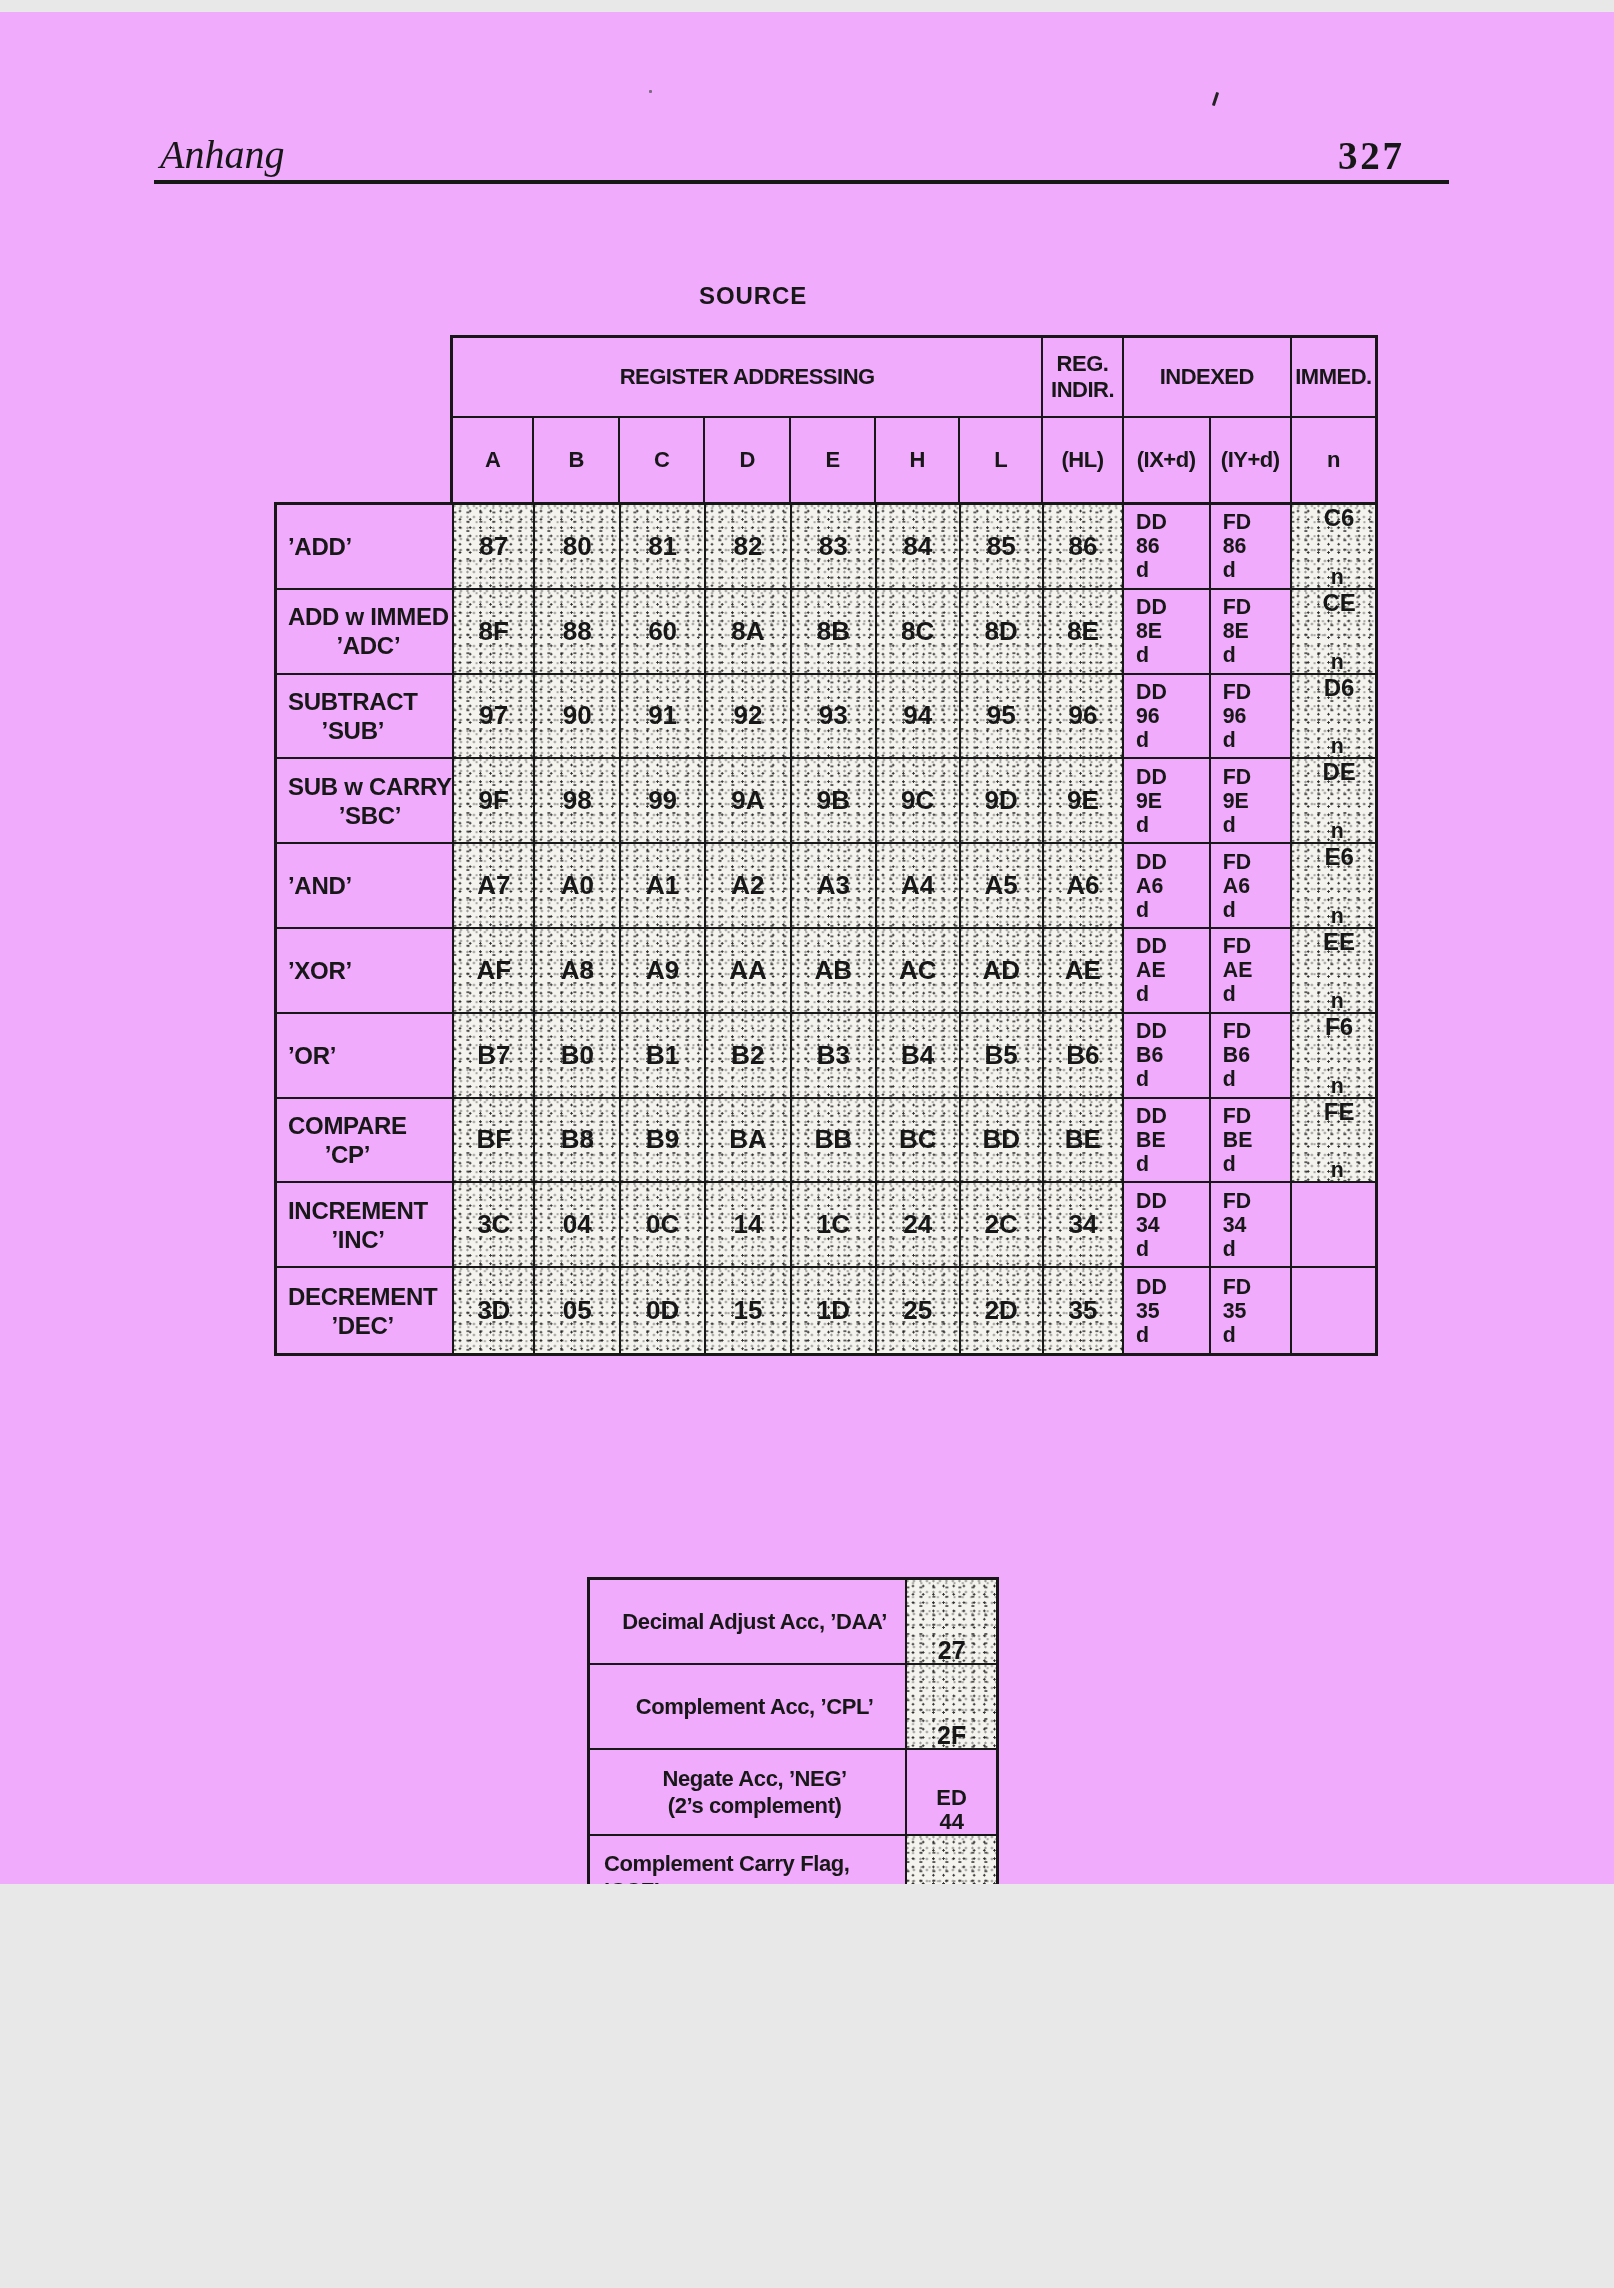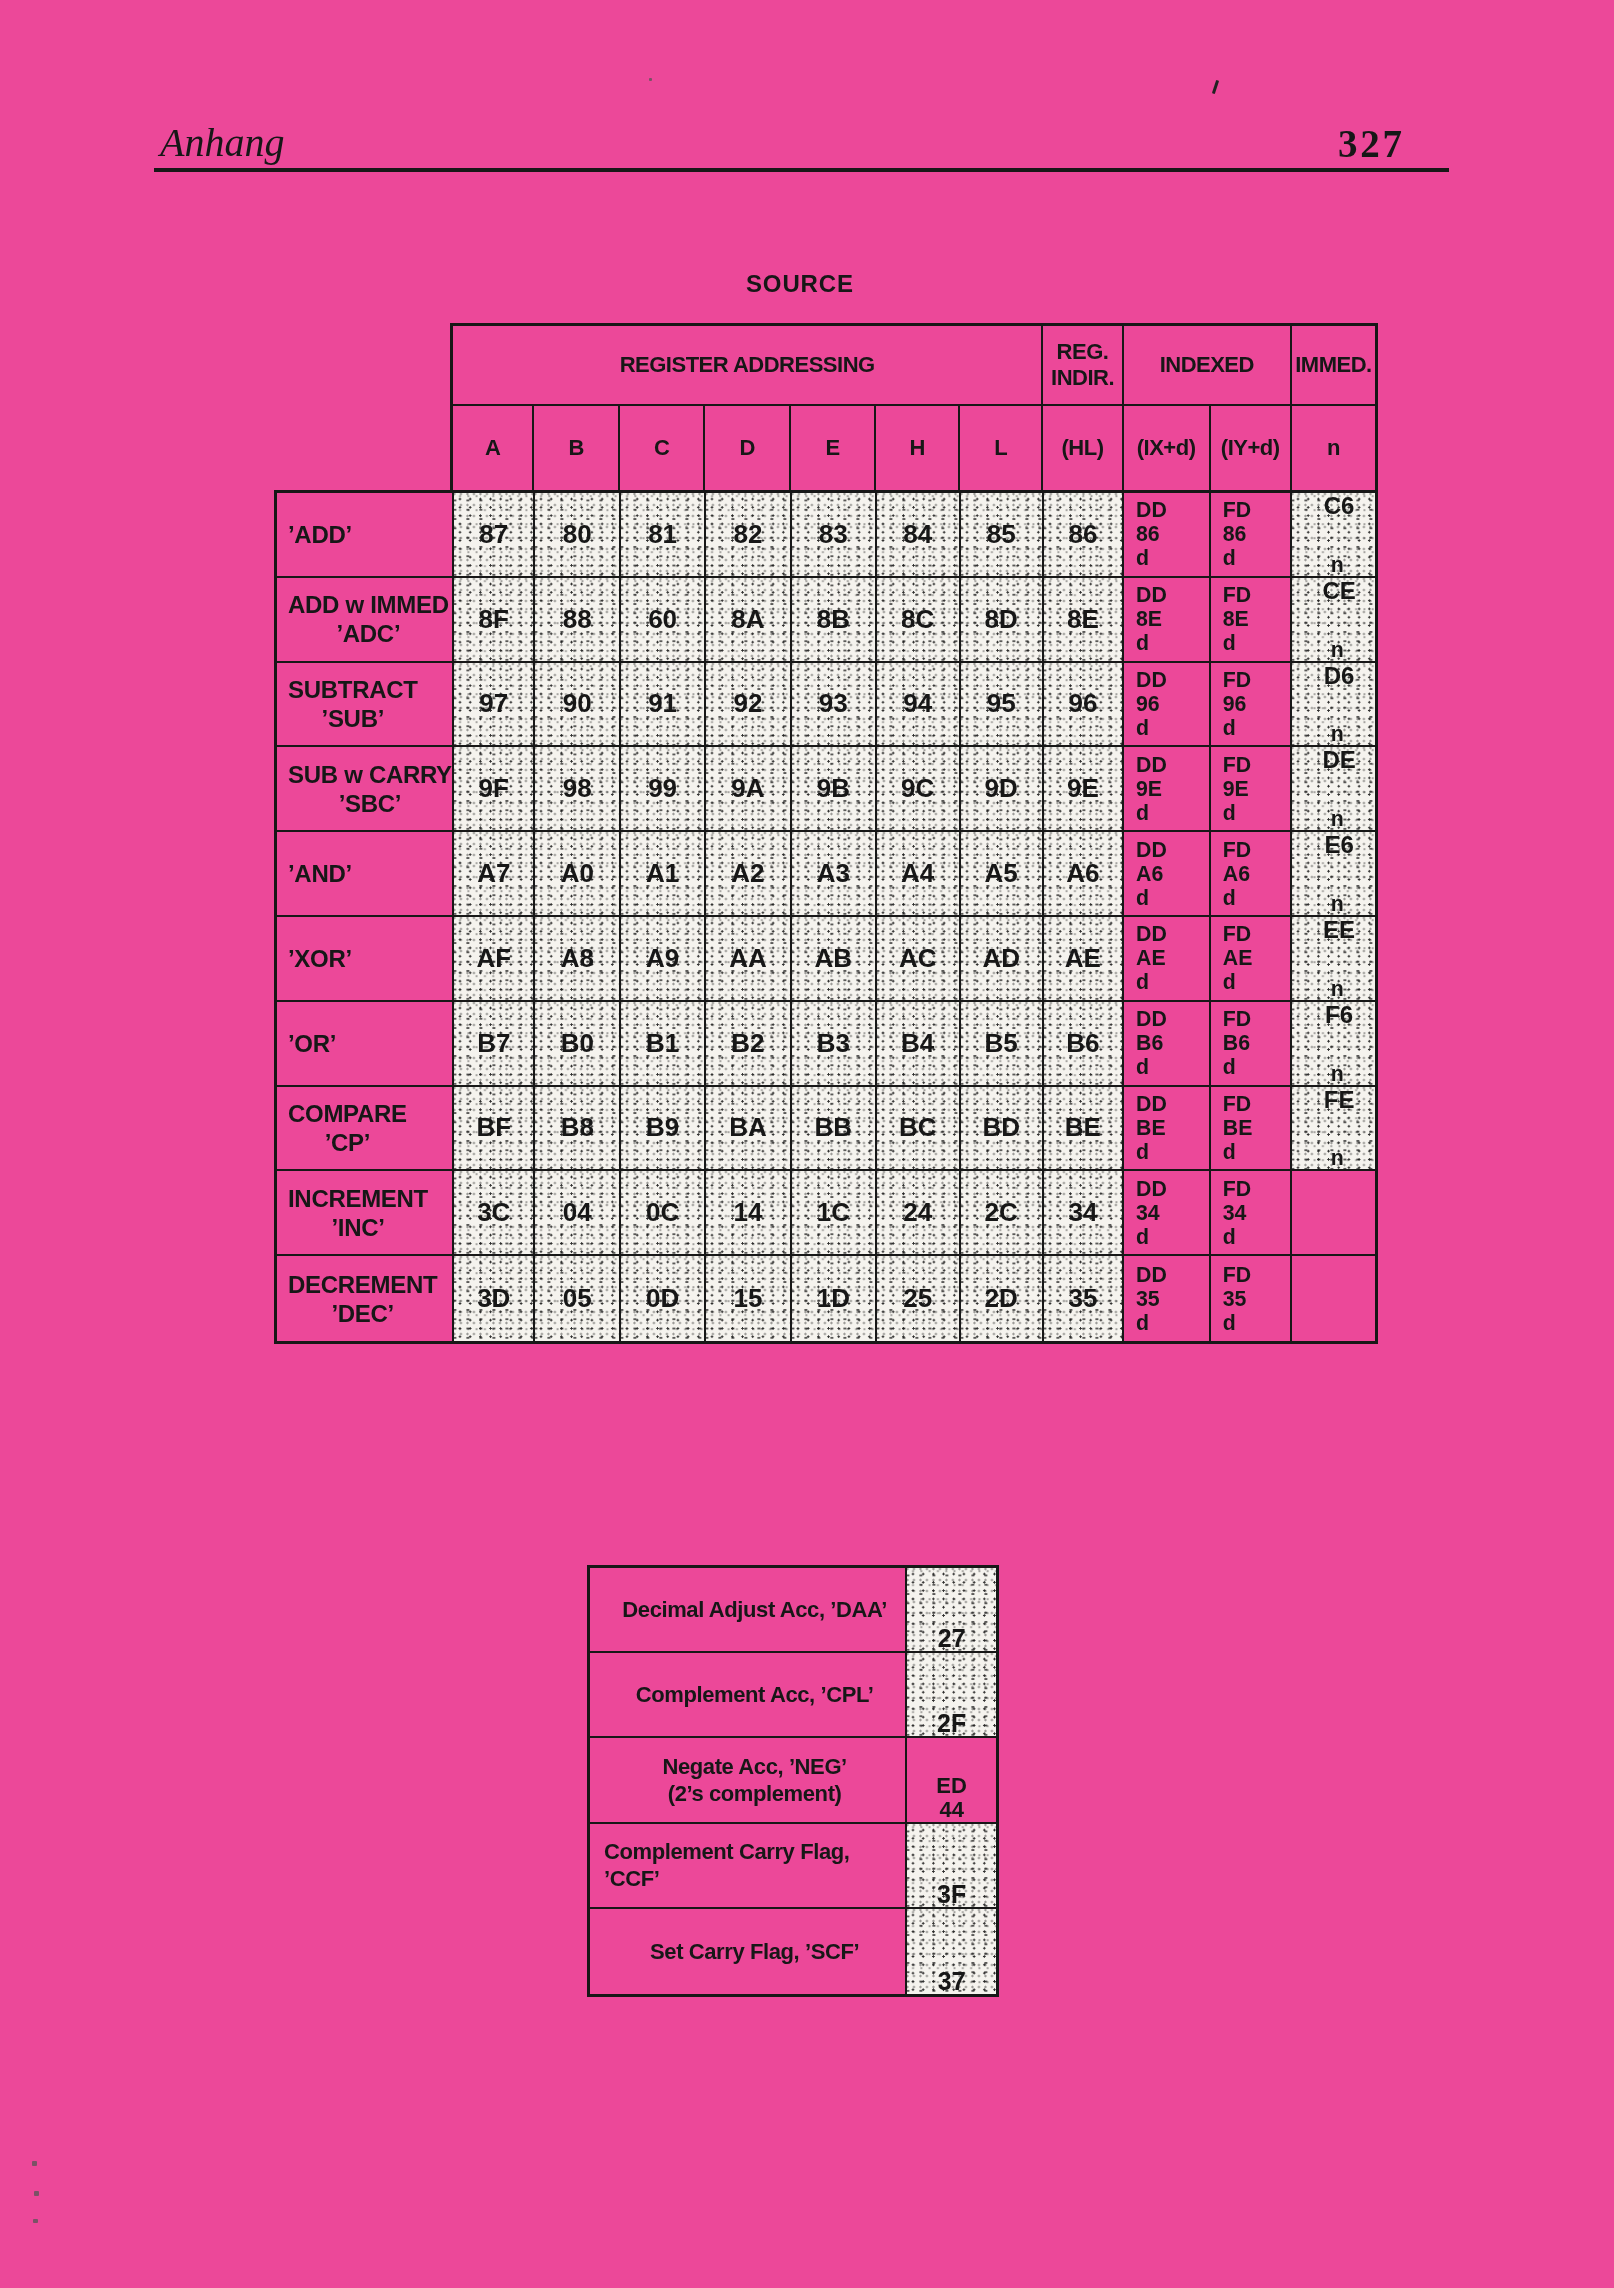--- a/index.html
+++ b/index.html
@@ -1,40 +1,40 @@
 <!DOCTYPE html>
 <html style="--ink: #171717;font-size:15px"><head>
 <meta charset="utf-8">
 <style>
   html,body{margin:0;padding:0;}
   body{background:#e8e8e8;}
   .page{
-    position:relative;width:1615px;height:2288px;margin:0 auto;
-    background:#ec4899;overflow:hidden;
+    position:relative;width:1615px;height:1872px;margin:12px auto;
+    background:#f0abfc;overflow:hidden;
     font-family:"Liberation Sans","DejaVu Sans",sans-serif;
     color:var(--ink);
   }
   :root{--ink:#171717;}
 
   
   .anhang{
     position:absolute;left:160px;top:122px;
     font-family:"Liberation Serif","DejaVu Serif",serif;
     font-style:italic;font-size:40px;line-height:41px;
   }
   .pageno{
     position:absolute;left:1338px;top:124px;
     font-family:"Liberation Serif","DejaVu Serif",serif;
     font-weight:bold;font-size:39px;line-height:39px;letter-spacing:2.8px;
   }
   .hrule{position:absolute;left:154px;top:168px;width:1295px;height:3.7px;background:var(--ink);}
 
   
   .source{
-    position:absolute;left:668px;top:270px;width:186px;text-align:right;
+    position:absolute;left:699px;top:270px;width:186px;text-align:left;
     font-size:24px;font-weight:bold;letter-spacing:0.9px;
   }
 
   
   .shaded{
     background-color:#f5f3ee;
     background-image:
       radial-gradient(circle, rgba(25,25,25,.9) 0 1px, transparent 1.2px),
       radial-gradient(circle, rgba(25,25,25,.55) 0 0.9px, transparent 1.1px),
       radial-gradient(circle, rgba(25,25,25,.7) 0 1.2px, transparent 1.4px),

